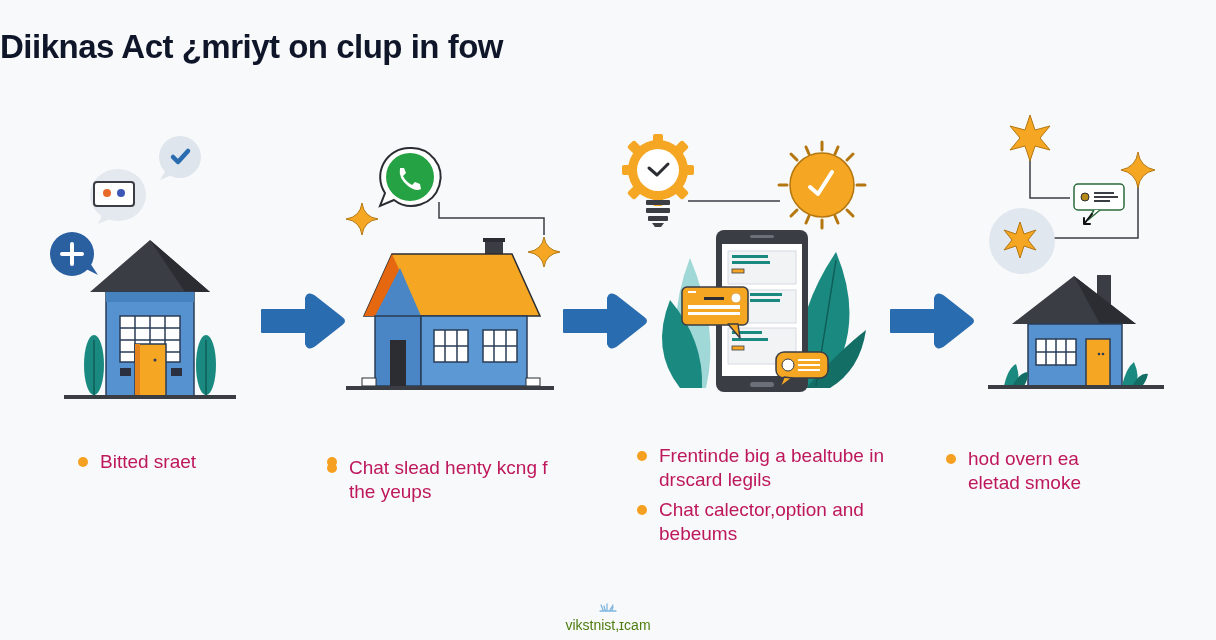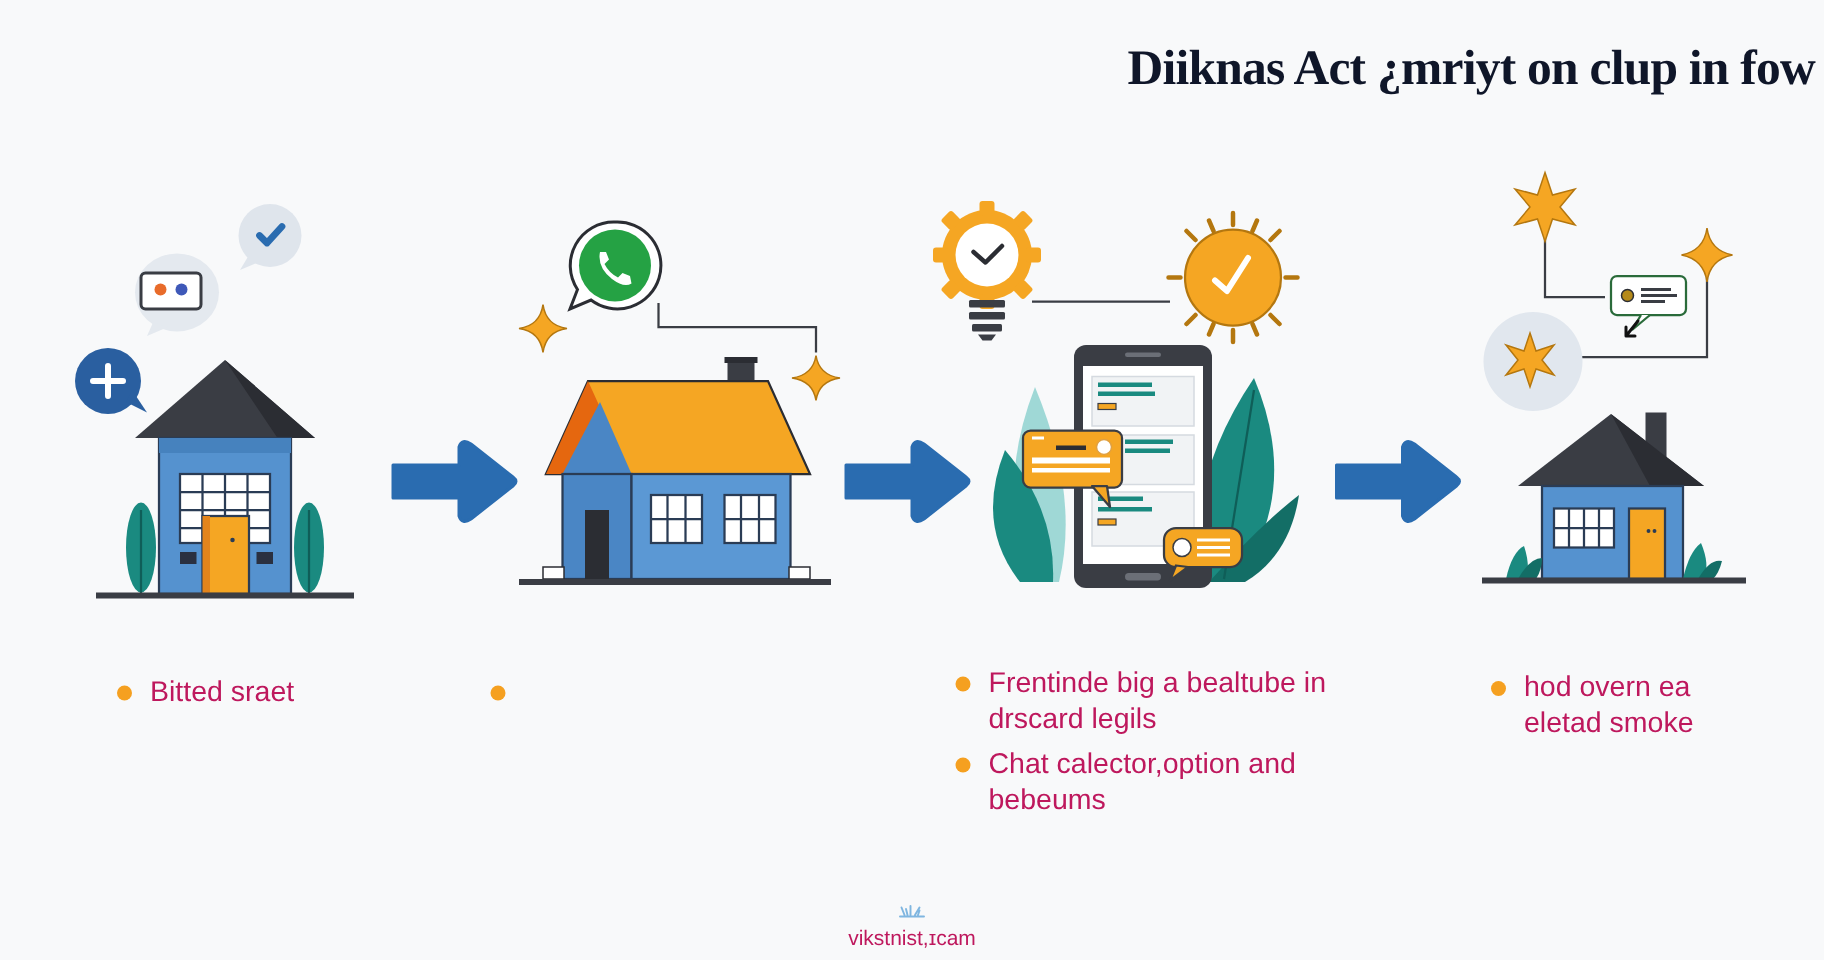--- a/index.html
+++ b/index.html
@@ -1,27 +1,27 @@
 <!DOCTYPE html>
 <html><head>
 <meta charset="utf-8">
 <style>
   html, body { margin:0; padding:0; }
   body { width:1216px; height:640px; background:#f8f9fa; position:relative; overflow:hidden;
          font-family:"Liberation Sans", sans-serif; color:#141a2b; }
-  .title { position:absolute; left:0; width:1210px; top:28px; text-align:right;
-           font-family:Liberation Serif, serif; font-weight:700; font-size:33px;
+  .title { position:absolute; left:0; width:1210px; top:28px; text-align:left;
+           font-family:Liberation Sans, sans-serif; font-weight:700; font-size:33px;
            letter-spacing:-0.5px; color:#0f1629; }
   .art { position:absolute; }
   .arrow { position:absolute; }
   .bullets { position:absolute; font-size:19px; line-height:24px; color:#be185d; }
   .bullet { position:relative; padding-left:22px; margin-bottom:6px; }
   .dot { position:absolute; left:0; top:7px; width:10px; height:10px; border-radius:50%; background:#f5a020; }
   .footer-logo { position:absolute; left:598px; top:602px; width:20px; height:10px; }
-  .footer { position:absolute; left:0; width:1216px; top:617px; text-align:center; font-size:14px; color:#be185d; }
+  .footer { position:absolute; left:0; width:1216px; top:617px; text-align:center; font-size:14px; color:#4d7c0f; }
 </style>
 </head>
 <body>
 
 <div class="title">Diiknas Act ¿mriyt on clup in fow</div>
 
 <svg class="art" style="left:40px;top:120px" width="220" height="290" viewBox="0 0 220 290">
 
   <g>
     <circle cx="140" cy="37" r="21" fill="#dfe5ec"></circle>
@@ -224,34 +224,38 @@
   <div class="bullet">
     <span class="dot"></span>
     <span>Bitted sraet</span>
   </div>
 </div>
 
 <div class="bullets" style="left:327px;top:450px;width:230px">
   <div class="bullet">
     <span class="dot"></span>
   </div>
+  <div class="bullet">
+    <span class="dot"></span>
+    <span>Chat slead henty kcng f the yeups</span>
+  </div>
 </div>
 
 <div class="bullets" style="left:637px;top:444px;width:258px">
   <div class="bullet">
     <span class="dot"></span>
     <span>Frentinde big a bealtube in drscard legils</span>
   </div>
   <div class="bullet">
     <span class="dot"></span>
     <span>Chat calector,option and bebeums</span>
   </div>
 </div>
 
-<div class="bullets" style="left:994px;top:447px;width:175px">
+<div class="bullets" style="left:946px;top:447px;width:175px">
   <div class="bullet">
     <span class="dot"></span>
     <span>hod overn ea eletad smoke</span>
   </div>
 </div>
 
 <svg class="footer-logo" viewBox="0 0 20 10">
   <path d="M2 9 h16 M5 8 l-2 -5 M9 8 l0 -6 M12 8 l3 -5 M7 8 l-1 -4 M14 8 l1 -3" stroke="#7fb6e0" stroke-width="1.3" fill="none" stroke-linecap="round"></path>
 </svg>
 <div class="footer">vikstnist,ɪcam</div>

